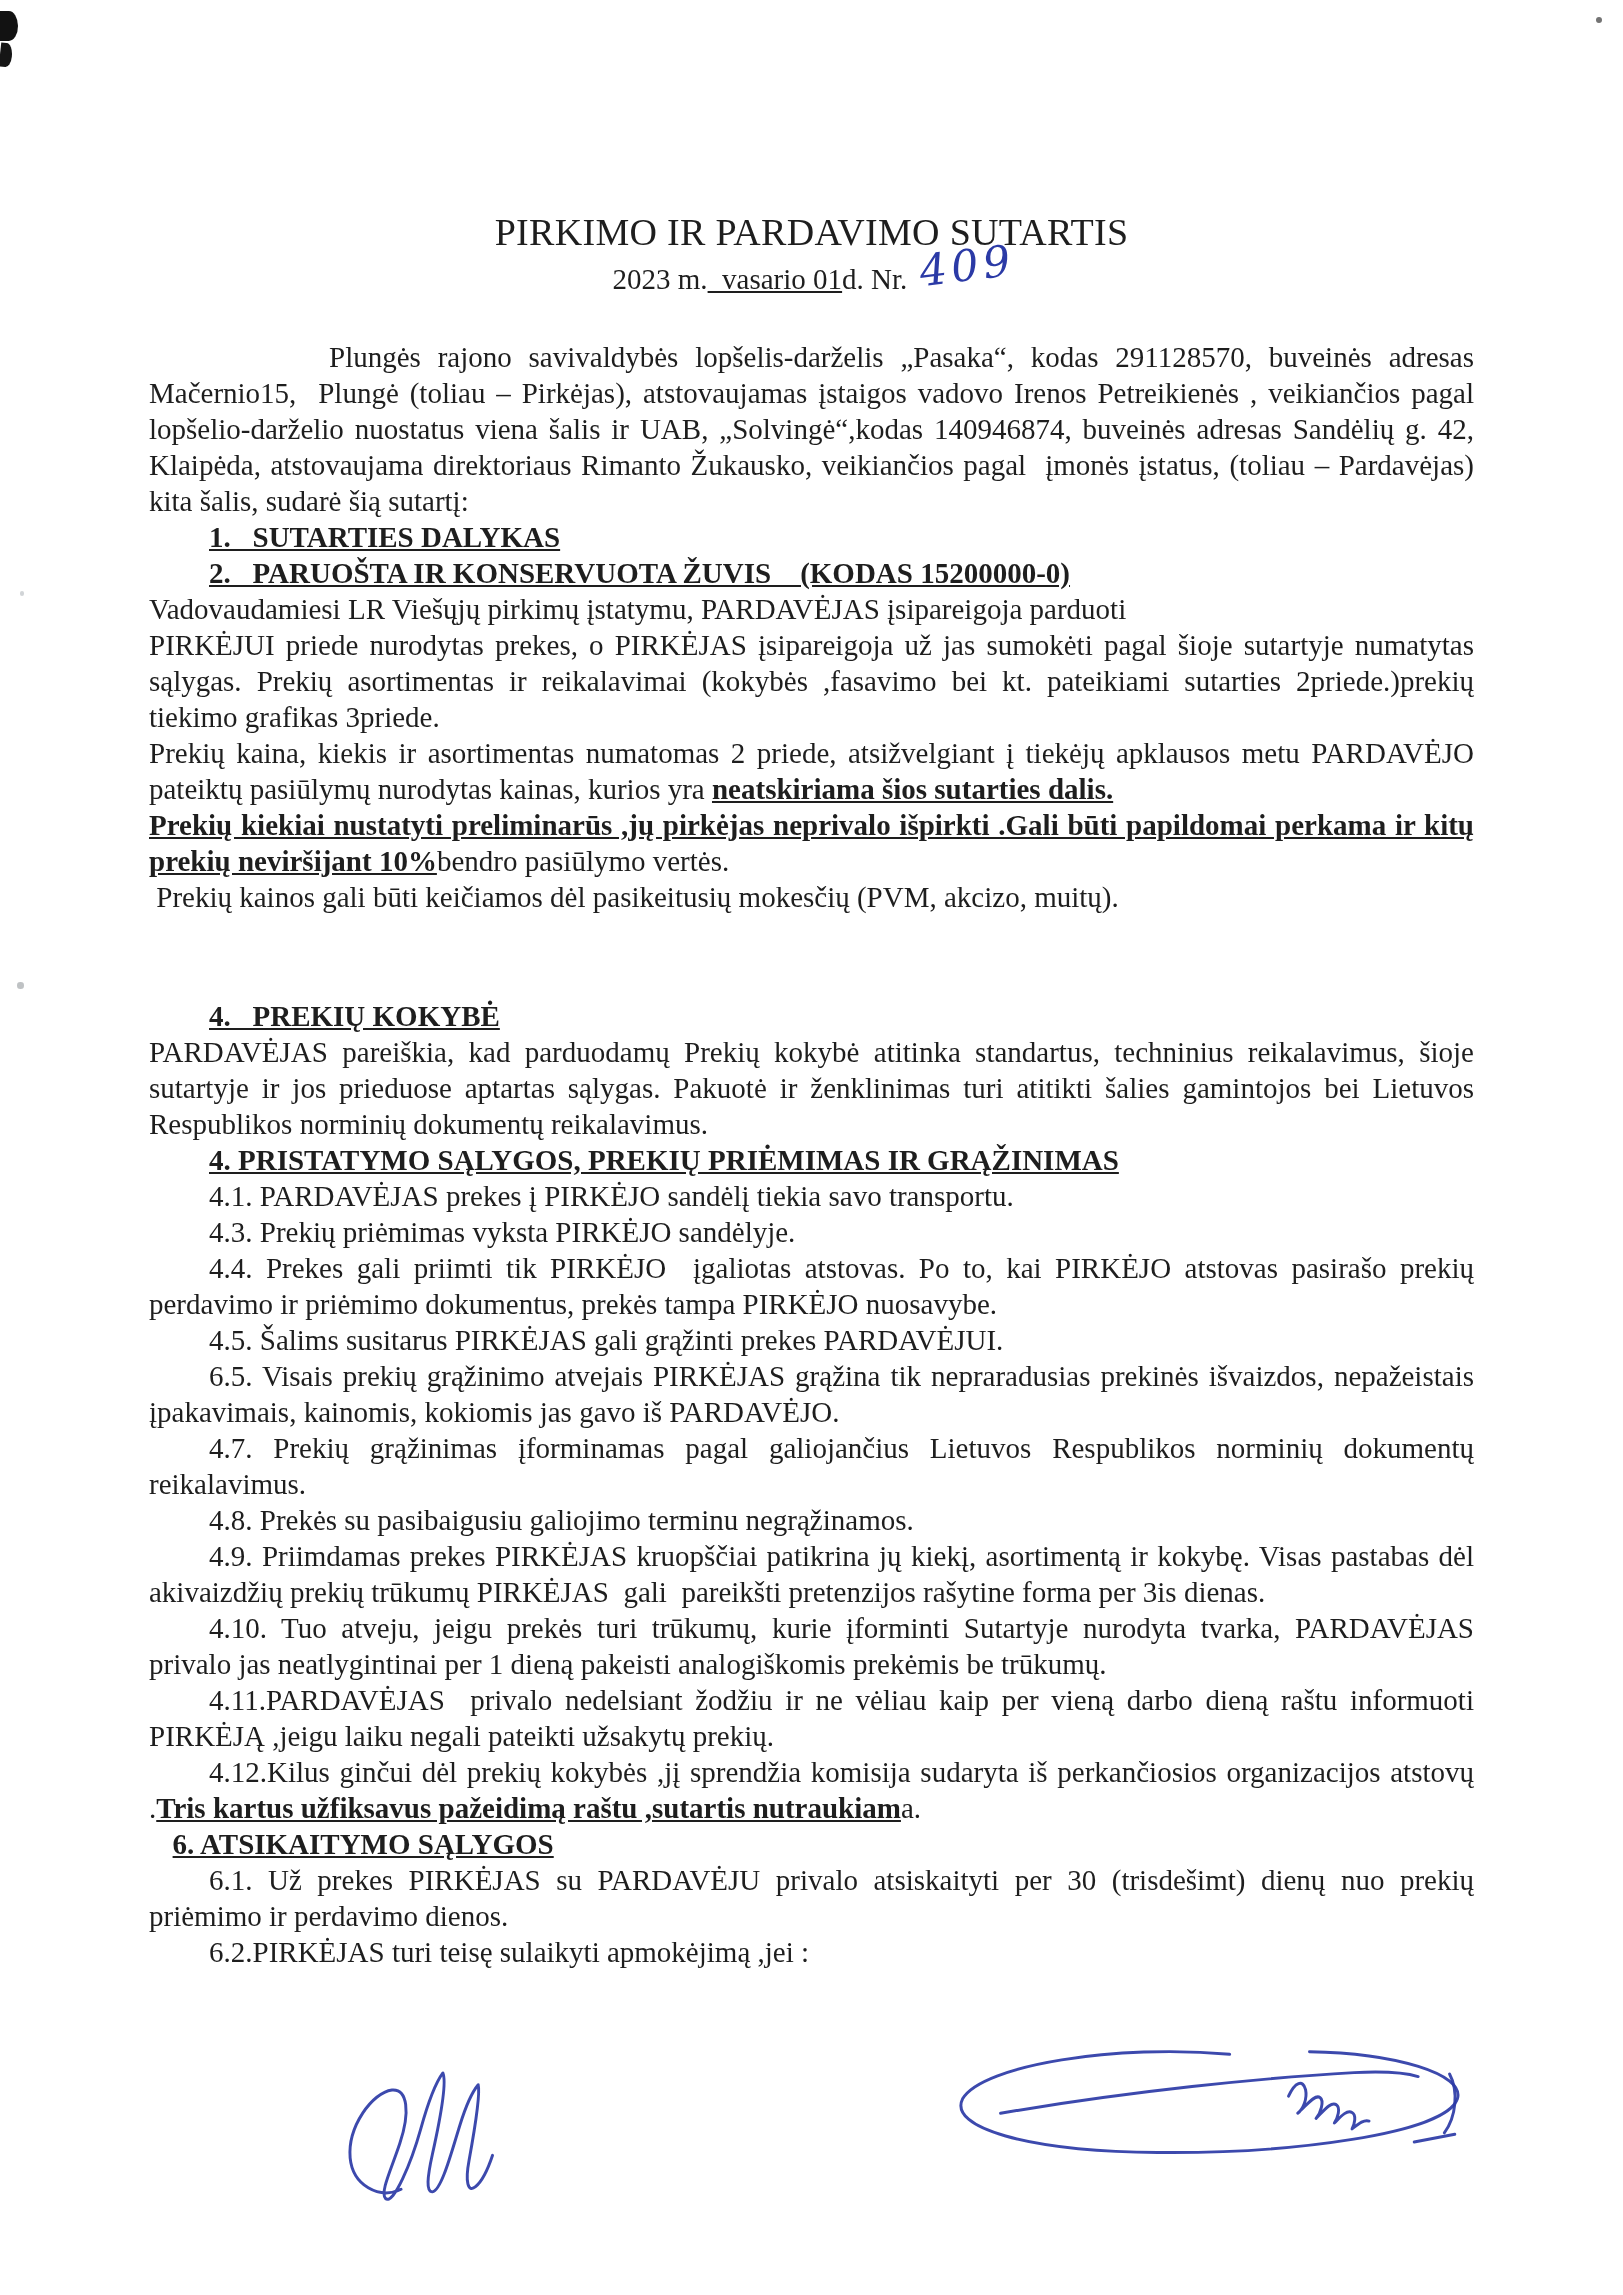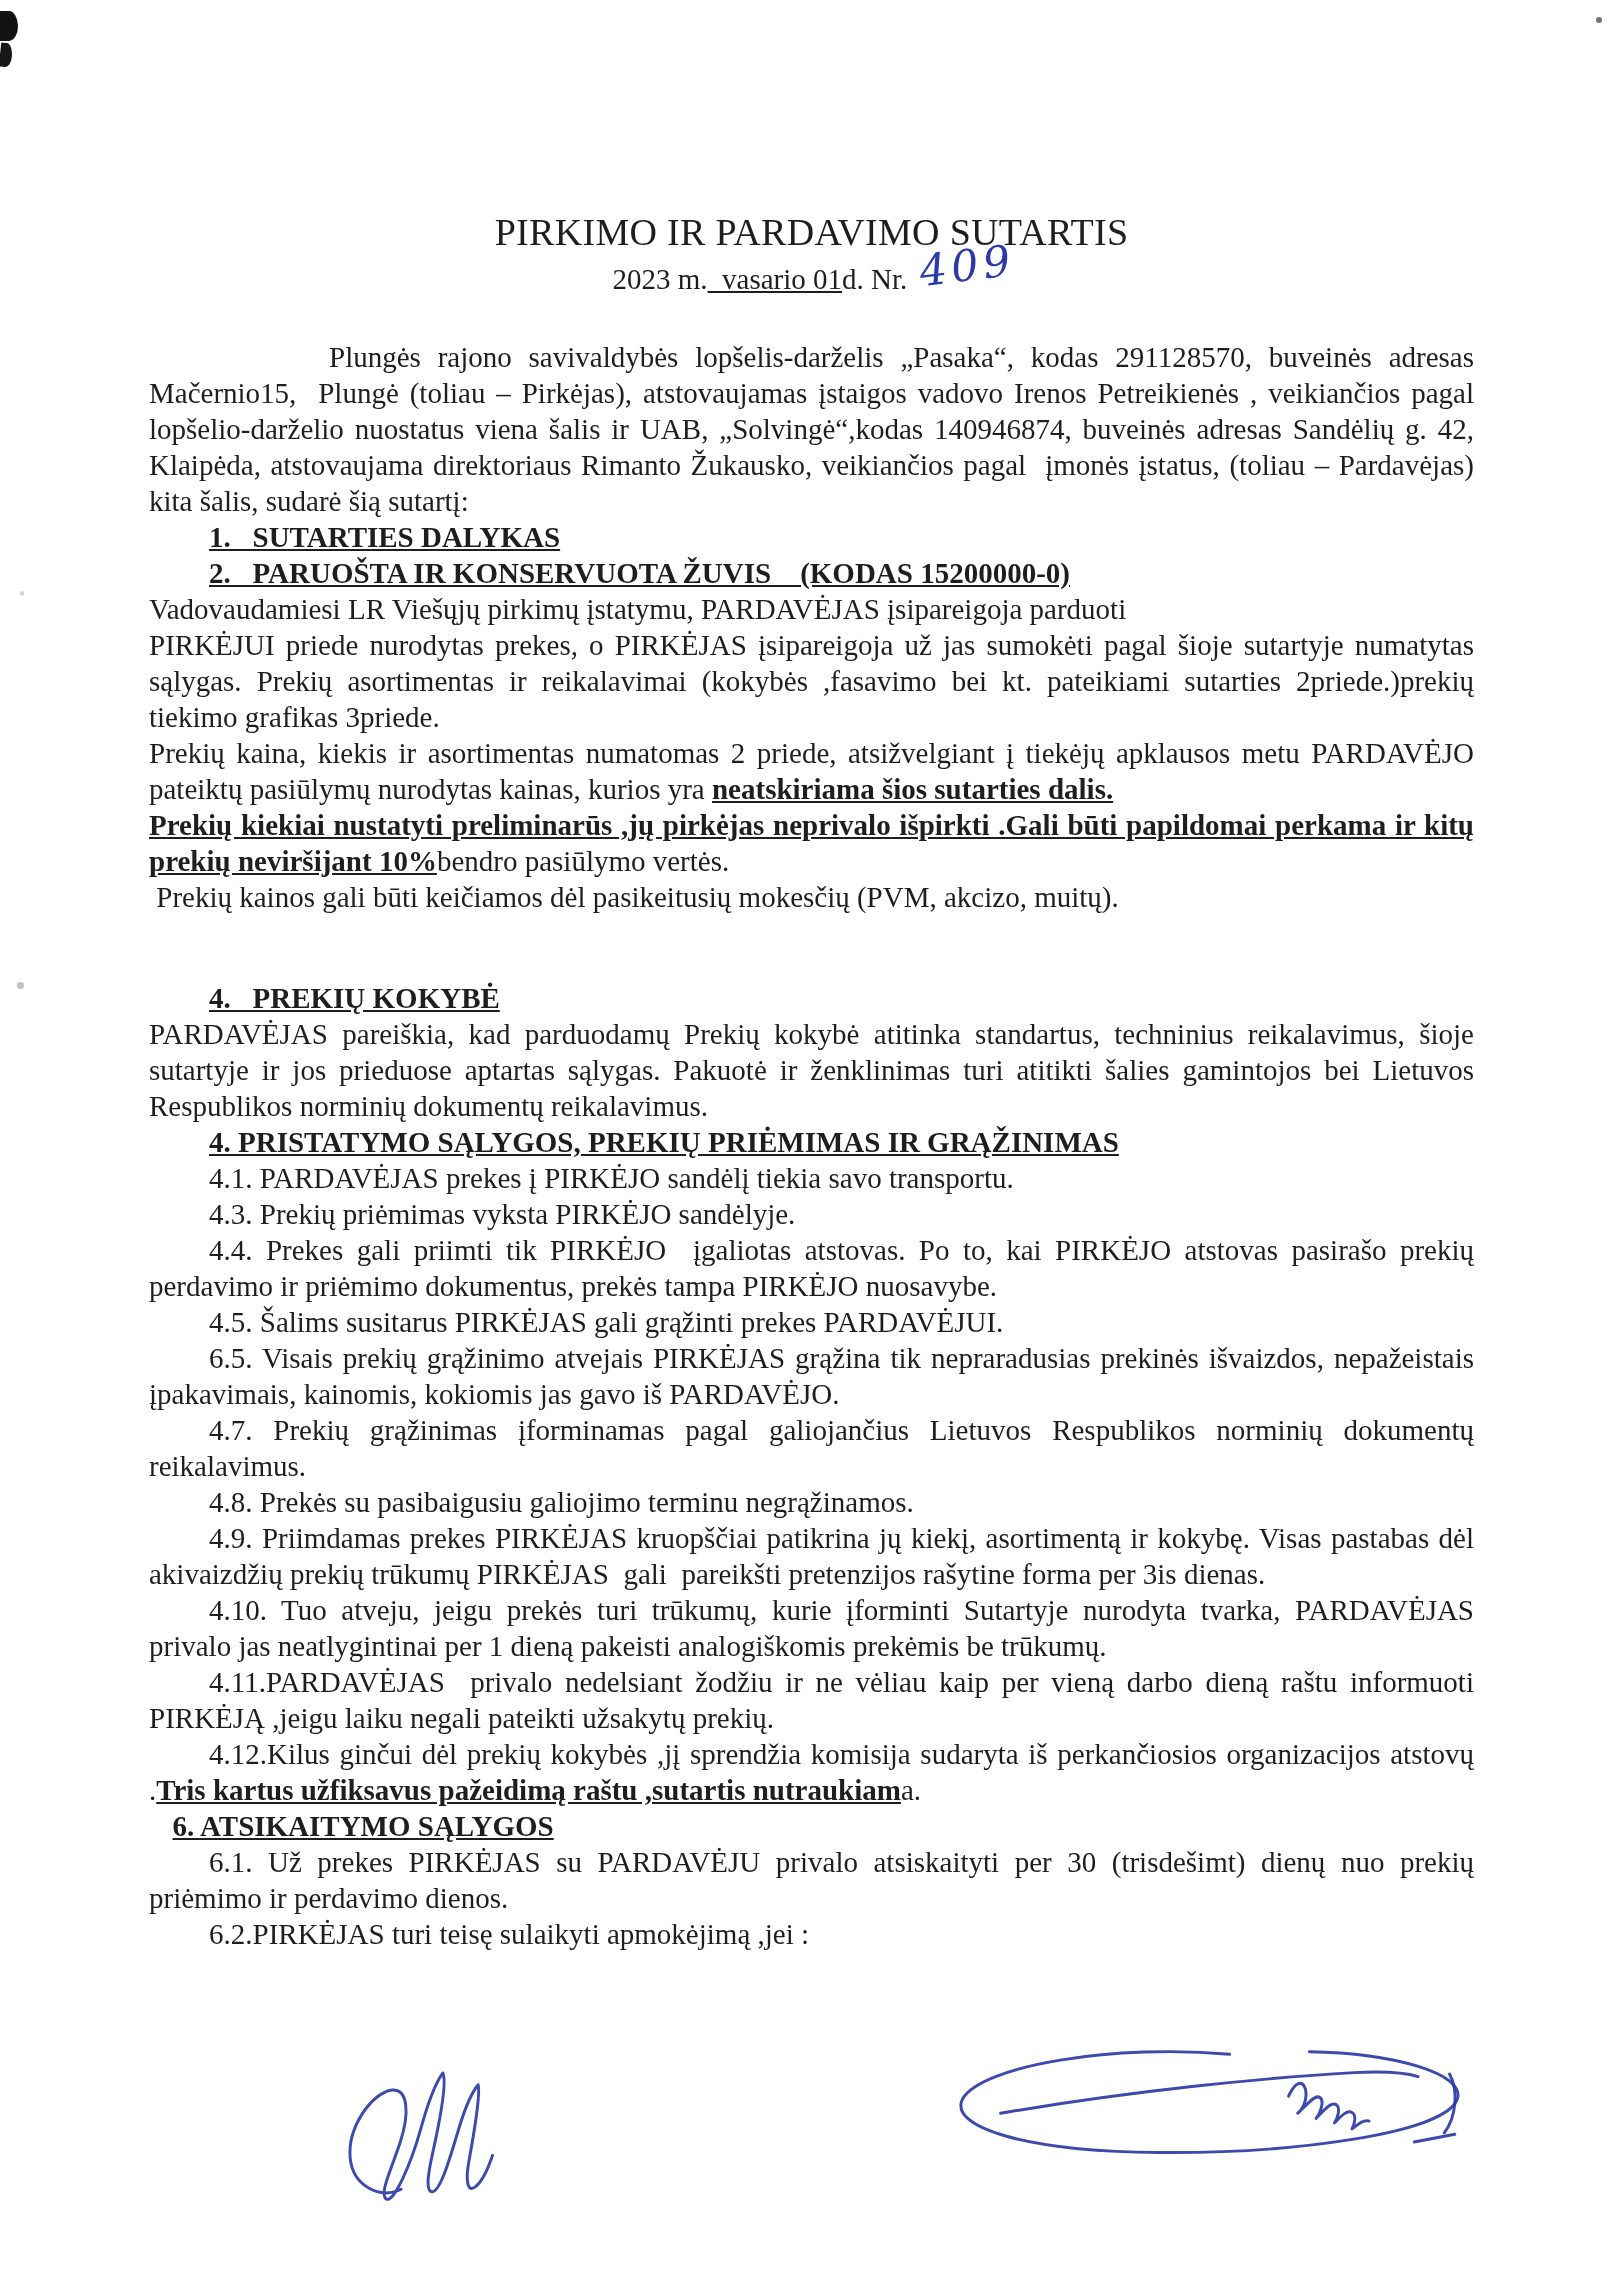--- a/index.html
+++ b/index.html
@@ -34,21 +34,21 @@
     letter-spacing: 4.6px;
     transform: rotate(-7deg) translate(5.2px, -7.9px);
   }
   .blk { margin: 0; }
   .p { text-align: justify; }
   .intro { text-indent: 180px; }
   .h1 { margin-left: 60px; }
   .h6 { margin-left: 23.6px; }
   .item { text-indent: 60px; text-align: justify; }
   .item-ml { margin-left: 60px; text-align: justify; }
-  .gap { margin-top: 65px; }
+  .gap { margin-top: 83px; }
   .bold { font-weight: 700; text-decoration: underline; }
 
   .sig { position: absolute; }
   .sig path { fill: none; stroke: #2b3aa6; stroke-width: 4.5; stroke-linecap: round; stroke-linejoin: round; opacity: 0.92; }
   .sig-left  { left: 324px; top: 2052px; }
   .sig-right { left: 922px; top: 2036px; }
 
   
   .smudge-a { position:absolute; left:0; top:10.5px;  width:18.3px; height:30px; background:#121212; border-radius:0 60% 60% 0; }
   .smudge-b { position:absolute; left:0; top:43px;  width:11.8px; height:23.6px; background:#161616; border-radius:0 65% 55% 0; transform:rotate(6deg); }

